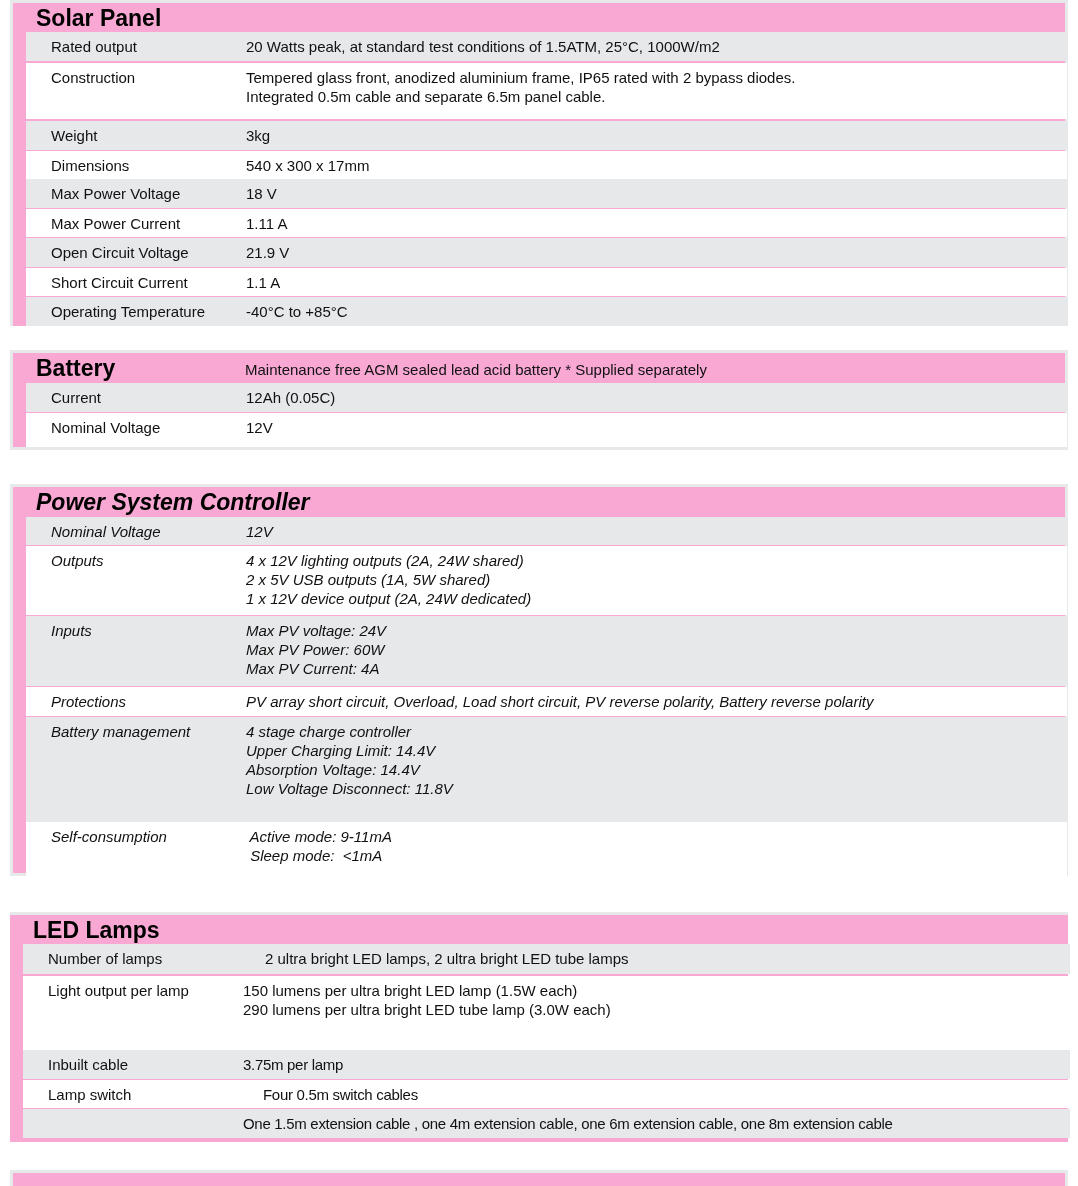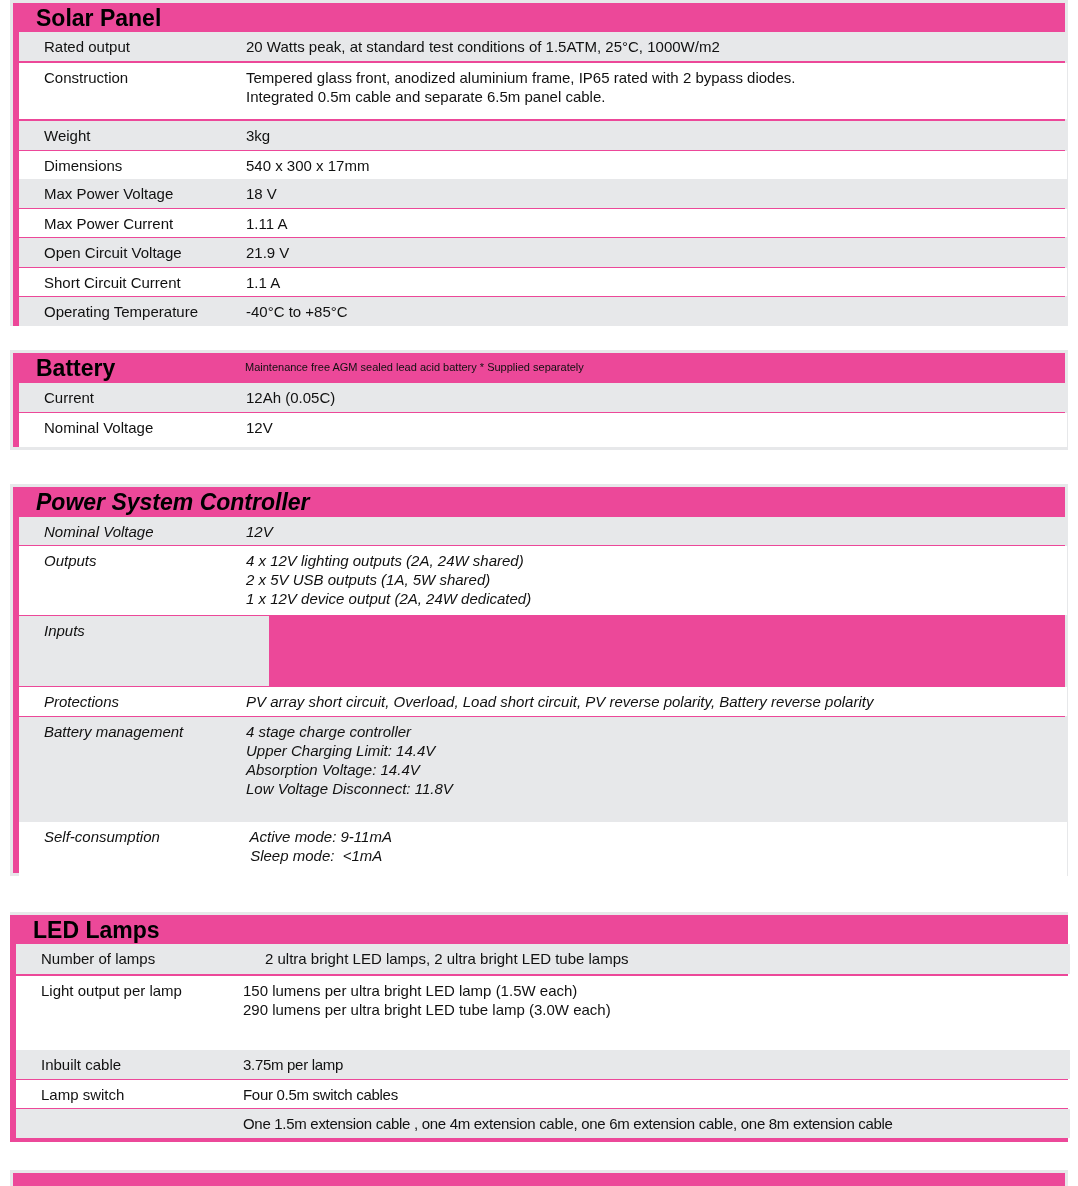--- a/index.html
+++ b/index.html
@@ -1,22 +1,22 @@
 <!DOCTYPE html>
 <html><head>
 <meta charset="utf-8">
 <style>
   html, body { margin: 0; padding: 0; background: #ffffff; }
   body { width: 1078px; height: 1186px; overflow: hidden; position: relative;
          font-family: "Liberation Sans", sans-serif; color: #111; }
-  .section { position: absolute; left: 10px; width: 1058px; border: 3px solid #e7e8ea; border-top-width: 3px; box-sizing: border-box; background: #ec4899; }
+  .section { position: absolute; left: 10px; width: 1058px; border: 3px solid #e7e8ea; border-top-width: 3px; box-sizing: border-box; background: #f9a8d4; }
   .title { font-weight: bold; font-size: 23px; color: #000; padding-left: 23px; }
   .row { position: absolute; left: -2px; right: -2px; }
   .row .k, .row .v { position: absolute; top: 0; bottom: 0; box-sizing: border-box; font-size: 15px; line-height: 19px; padding-top: 5px; }
-  .row .k { left: 8px; width: 250px; padding-left: 25px; }
+  .row .k { left: 15px; width: 250px; padding-left: 25px; }
   .row .v { left: 228px; right: 0; padding-left: 7px; }
   .row.grey .k, .row.grey .v { background: #e7e8ea; }
   .row.white .k, .row.white .v { background: #ffffff; }
   .v .line { display: block; white-space: nowrap; }
   .condensed { letter-spacing: -0.3px; }
 </style>
 </head>
 <body>
 
 <div class="section" style="top:0px;height:326px;border-bottom:none;">
@@ -75,21 +75,21 @@
         <div class="k">Operating Temperature</div>
         <div class="v">
           <span class="line" style="white-space: pre;">-40°C to +85°C</span>
         </div>
       </div>
     </div>
 </div>
 
 <div class="section" style="top:350px;height:100px;">
   <div class="title" style="position:absolute;top:2px;">Battery</div>
-  <div style="position:absolute;left:232px;top:8px;font-size:11px;">Maintenance free AGM sealed lead acid battery * Supplied separately</div>
+  <div style="position:absolute;left:232px;top:8px;font-size:15px;">Maintenance free AGM sealed lead acid battery * Supplied separately</div>
   <div id="battery-rows">
       <div class="row grey" style="top: 30px; height: 29px;">
         <div class="k">Current</div>
         <div class="v">
           <span class="line" style="white-space: pre;">12Ah (0.05C)</span>
         </div>
       </div>
       <div class="row white" style="top: 60px; height: 34px;">
         <div class="k">Nominal Voltage</div>
         <div class="v">
@@ -111,20 +111,25 @@
       <div class="row white" style="top: 59px; height: 69px;">
         <div class="k">Outputs</div>
         <div class="v">
           <span class="line" style="white-space: pre;">4 x 12V lighting outputs (2A, 24W shared)</span>
           <span class="line" style="white-space: pre;">2 x 5V USB outputs (1A, 5W shared)</span>
           <span class="line" style="white-space: pre;">1 x 12V device output (2A, 24W dedicated)</span>
         </div>
       </div>
       <div class="row grey" style="top: 129px; height: 70px;">
         <div class="k">Inputs</div>
+        <div class="v">
+          <span class="line" style="white-space: pre;">Max PV voltage: 24V</span>
+          <span class="line" style="white-space: pre;">Max PV Power: 60W</span>
+          <span class="line" style="white-space: pre;">Max PV Current: 4A</span>
+        </div>
       </div>
       <div class="row white" style="top: 200px; height: 29px;">
         <div class="k">Protections</div>
         <div class="v">
           <span class="line" style="white-space: pre;">PV array short circuit, Overload, Load short circuit, PV reverse polarity, Battery reverse polarity</span>
         </div>
       </div>
       <div class="row grey" style="top: 230px; height: 105px;">
         <div class="k">Battery management</div>
         <div class="v">
@@ -162,21 +167,21 @@
       </div>
       <div class="row grey" style="top: 135px; height: 29px;">
         <div class="k">Inbuilt cable</div>
         <div class="v condensed">
           <span class="line" style="white-space: pre;">3.75m per lamp</span>
         </div>
       </div>
       <div class="row white" style="top: 165px; height: 28px;">
         <div class="k">Lamp switch</div>
         <div class="v condensed">
-          <span class="line" style="white-space: pre;">Four 0.5m switch cables</span>
+          <span class="line" style="white-space: pre; margin-left: 20px;">Four 0.5m switch cables</span>
         </div>
       </div>
       <div class="row grey" style="top: 194px; height: 29px;">
         <div class="k"></div>
         <div class="v condensed">
           <span class="line" style="white-space: pre;">One 1.5m extension cable , one 4m extension cable, one 6m extension cable, one 8m extension cable</span>
         </div>
       </div>
     </div>
 </div>

